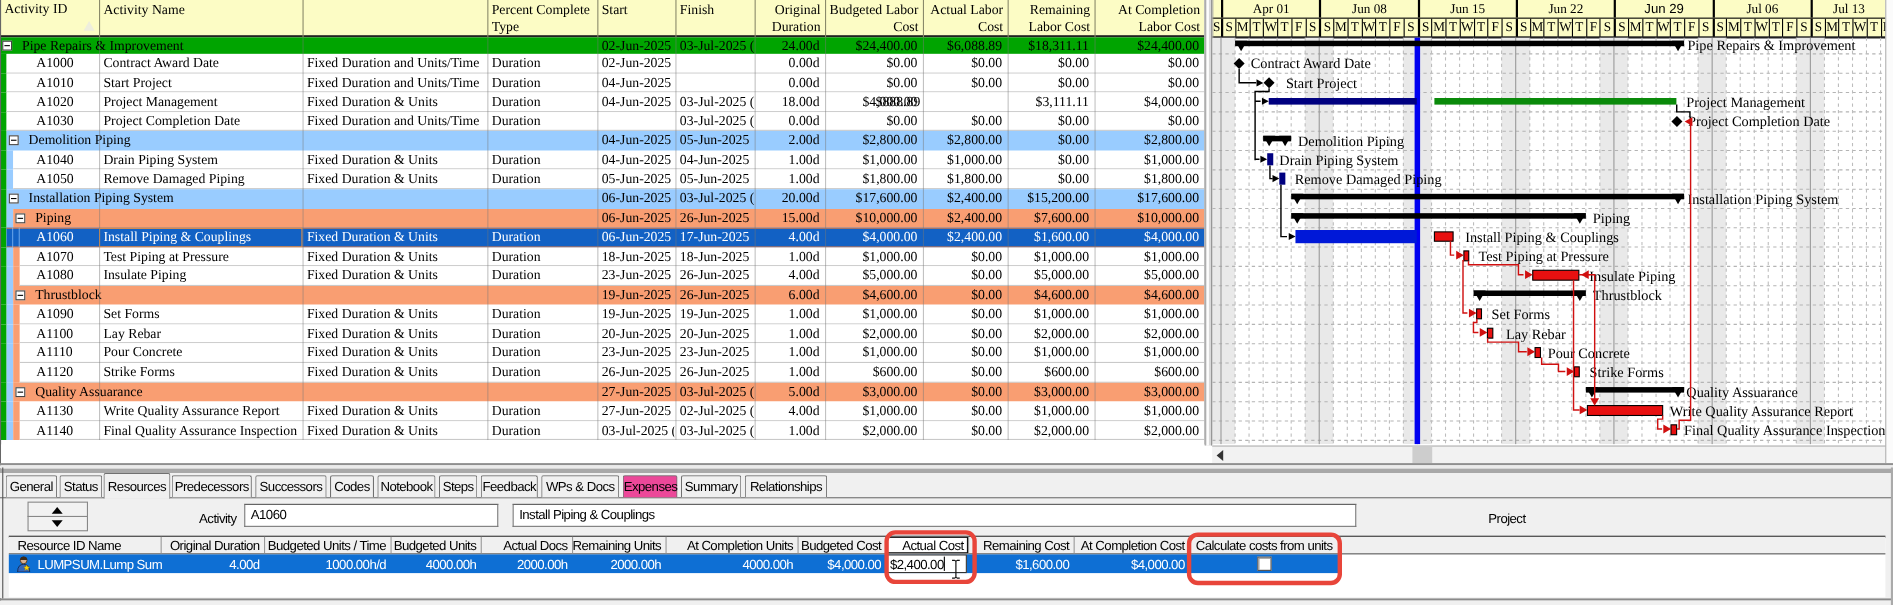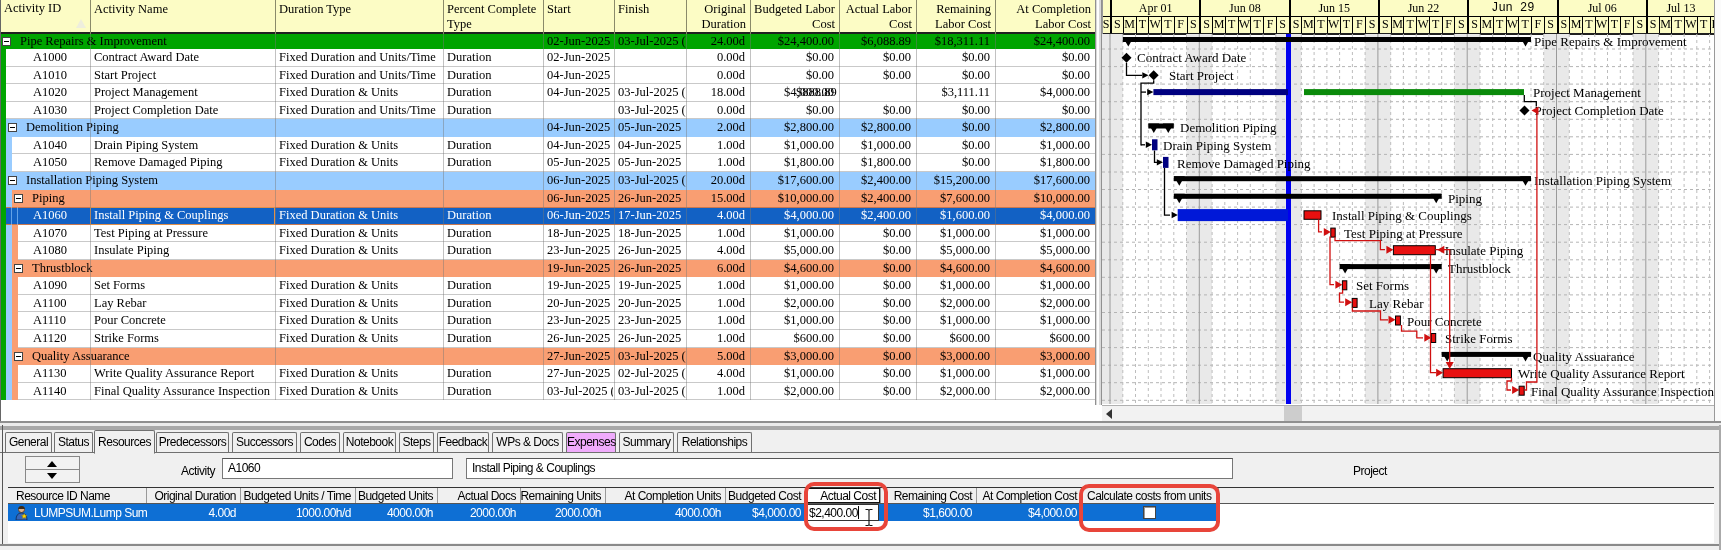--- a/index.html
+++ b/index.html
@@ -7,21 +7,20 @@
 .san{font-family:"Liberation Sans",sans-serif;font-size:12px;letter-spacing:-0.5px;color:#000;white-space:nowrap;}
 .cell{position:absolute;overflow:hidden;white-space:nowrap;font-family:"Liberation Serif",serif;font-size:12.5px;color:#000;}
 .minus{position:absolute;width:9px;height:9px;background:#fff;border:1px solid #444;}
 .minus:before{content:"";position:absolute;left:1px;right:1px;top:3px;height:1px;background:#000;}
 </style></head><body>
 
 <div class="abs" style="left:0;top:0;width:1095px;height:404px;background:#fff;overflow:hidden">
 <div class="abs" style="left:0;top:0;width:1095px;height:34px;background:#fcfcc5;border-bottom:2px solid #202020;"></div>
 <div class="cell" style="left:4px;top:1px;width:82px;height:31px;line-height:15px;">Activity ID</div>
 <div class="cell" style="left:94px;top:2px;width:177px;height:31px;line-height:15px;">Activity Name</div>
-<div class="cell" style="left:279px;top:2px;width:160px;height:31px;line-height:15px;">Duration Type</div>
 <div class="cell" style="left:447px;top:2px;width:92px;height:31px;line-height:15px;">Percent Complete<br>Type</div>
 <div class="cell" style="left:547px;top:2px;width:63px;height:31px;line-height:15px;">Start</div>
 <div class="cell" style="left:618px;top:2px;width:64px;height:31px;line-height:15px;">Finish</div>
 <div class="cell" style="left:690px;top:2px;width:56px;height:31px;text-align:right;line-height:15px;">Original<br>Duration</div>
 <div class="cell" style="left:754px;top:2px;width:81px;height:31px;text-align:right;line-height:15px;">Budgeted Labor<br>Cost</div>
 <div class="cell" style="left:843px;top:2px;width:69px;height:31px;text-align:right;line-height:15px;">Actual Labor<br>Cost</div>
 <div class="cell" style="left:920px;top:2px;width:71px;height:31px;text-align:right;line-height:15px;">Remaining<br>Labor Cost</div>
 <div class="cell" style="left:999px;top:2px;width:92px;height:31px;text-align:right;line-height:15px;">At Completion<br>Labor Cost</div>
 <div class="abs" style="left:76px;top:19px;width:0;height:0;border-left:5px solid transparent;border-right:5px solid transparent;border-bottom:9px solid #eeeedd;"></div>
 <div class="abs" style="left:90px;top:0;width:1px;height:34px;background:#8a8a6a;"></div>
@@ -333,21 +332,21 @@
 </div>
 <div class="abs" style="left:0;top:0;width:1px;height:550px;background:#666;"></div>
 <div class="abs" style="left:1095px;top:0;width:7px;height:405px;background:#d9d9d9;border-left:1px solid #909090;border-right:1px solid #909090;"></div>
 <div class="abs" style="left:1097px;top:0;width:2px;height:405px;background:#fdfdfd;"></div>
 <div class="abs" style="left:1102px;top:0;width:612px;height:404px;overflow:hidden;background:#fff;">
 <div class="abs" style="left:0;top:0;width:612px;height:34px;background:#fcfcc5;"></div>
 <div class="abs" style="left:8.0px;top:0;width:89.3px;height:16px;line-height:16px;text-align:center;border-left:2px solid #000;font-family:'Liberation Serif',serif;font-size:12px;">Apr 01</div>
 <div class="abs" style="left:97.3px;top:0;width:89.3px;height:16px;line-height:16px;text-align:center;border-left:2px solid #000;font-family:'Liberation Serif',serif;font-size:12px;">Jun 08</div>
 <div class="abs" style="left:186.6px;top:0;width:89.3px;height:16px;line-height:16px;text-align:center;border-left:2px solid #000;font-family:'Liberation Serif',serif;font-size:12px;">Jun 15</div>
 <div class="abs" style="left:275.9px;top:0;width:89.3px;height:16px;line-height:16px;text-align:center;border-left:2px solid #000;font-family:'Liberation Serif',serif;font-size:12px;">Jun 22</div>
-<div class="abs" style="left:365.2px;top:0;width:89.3px;height:16px;line-height:16px;text-align:center;border-left:2px solid #000;font-family:Liberation Mono, monospace;font-size:12px;">Jun 29</div>
+<div class="abs" style="left:365.2px;top:0;width:89.3px;height:16px;line-height:16px;text-align:center;border-left:2px solid #000;font-family:Liberation Sans, sans-serif;font-size:12px;">Jun 29</div>
 <div class="abs" style="left:454.5px;top:0;width:89.3px;height:16px;line-height:16px;text-align:center;border-left:2px solid #000;font-family:'Liberation Serif',serif;font-size:12px;">Jul 06</div>
 <div class="abs" style="left:543.8px;top:0;width:68.2px;height:16px;line-height:16px;text-align:center;border-left:2px solid #000;font-family:'Liberation Serif',serif;font-size:12px;">Jul 13</div>
 <div class="abs" style="left:0;top:16px;width:612px;height:1px;background:#000;"></div>
 <div class="abs" style="left:0;top:17px;width:8.0px;height:17px;line-height:15px;text-align:center;font-family:'Liberation Serif',serif;font-size:12px;overflow:hidden;">S</div>
 <div class="abs" style="left:8.0px;top:17px;width:12.76px;height:17px;line-height:15px;text-align:center;font-family:'Liberation Serif',serif;font-size:12px;border-left:2px solid #000;">S</div>
 <div class="abs" style="left:20.8px;top:17px;width:12.76px;height:17px;line-height:15px;text-align:center;font-family:'Liberation Serif',serif;font-size:12px;border-left:1px solid #000;">M</div>
 <div class="abs" style="left:33.5px;top:17px;width:12.76px;height:17px;line-height:15px;text-align:center;font-family:'Liberation Serif',serif;font-size:12px;border-left:1px solid #000;">T</div>
 <div class="abs" style="left:46.3px;top:17px;width:12.76px;height:17px;line-height:15px;text-align:center;font-family:'Liberation Serif',serif;font-size:12px;border-left:1px solid #000;">W</div>
 <div class="abs" style="left:59.0px;top:17px;width:12.76px;height:17px;line-height:15px;text-align:center;font-family:'Liberation Serif',serif;font-size:12px;border-left:1px solid #000;">T</div>
 <div class="abs" style="left:71.8px;top:17px;width:12.76px;height:17px;line-height:15px;text-align:center;font-family:'Liberation Serif',serif;font-size:12px;border-left:1px solid #000;">F</div>
@@ -580,21 +579,21 @@
 <div class="abs san" style="left:5px;top:2px;width:47px;height:20.5px;background:#f0f0f0;border:1px solid #707070;border-bottom:none;border-radius:2px 2px 0 0;text-align:center;line-height:19px;">General</div>
 <div class="abs san" style="left:54px;top:2px;width:39px;height:20.5px;background:#f0f0f0;border:1px solid #707070;border-bottom:none;border-radius:2px 2px 0 0;text-align:center;line-height:19px;">Status</div>
 <div class="abs san" style="left:94px;top:0.5px;width:61px;height:24px;background:#f0f0f0;border:1px solid #707070;border-bottom:1px solid #f0f0f0;border-radius:2px 2px 0 0;text-align:center;line-height:22px;">Resources</div>
 <div class="abs san" style="left:156px;top:2px;width:73px;height:20.5px;background:#f0f0f0;border:1px solid #707070;border-bottom:none;border-radius:2px 2px 0 0;text-align:center;line-height:19px;">Predecessors</div>
 <div class="abs san" style="left:232px;top:2px;width:65px;height:20.5px;background:#f0f0f0;border:1px solid #707070;border-bottom:none;border-radius:2px 2px 0 0;text-align:center;line-height:19px;">Successors</div>
 <div class="abs san" style="left:300px;top:2px;width:40px;height:20.5px;background:#f0f0f0;border:1px solid #707070;border-bottom:none;border-radius:2px 2px 0 0;text-align:center;line-height:19px;">Codes</div>
 <div class="abs san" style="left:343px;top:2px;width:53px;height:20.5px;background:#f0f0f0;border:1px solid #707070;border-bottom:none;border-radius:2px 2px 0 0;text-align:center;line-height:19px;">Notebook</div>
 <div class="abs san" style="left:399px;top:2px;width:35px;height:20.5px;background:#f0f0f0;border:1px solid #707070;border-bottom:none;border-radius:2px 2px 0 0;text-align:center;line-height:19px;">Steps</div>
 <div class="abs san" style="left:437px;top:2px;width:52px;height:20.5px;background:#f0f0f0;border:1px solid #707070;border-bottom:none;border-radius:2px 2px 0 0;text-align:center;line-height:19px;">Feedback</div>
 <div class="abs san" style="left:492px;top:2px;width:71px;height:20.5px;background:#f0f0f0;border:1px solid #707070;border-bottom:none;border-radius:2px 2px 0 0;text-align:center;line-height:19px;">WPs &amp; Docs</div>
-<div class="abs san" style="left:566px;top:2px;width:50px;height:20.5px;background:#f0abfc;border:1px solid #707070;border-bottom:none;border-radius:2px 2px 0 0;text-align:center;line-height:19px;">Expenses</div>
+<div class="abs san" style="left:566px;top:2px;width:50px;height:20.5px;background:#ec4899;border:1px solid #707070;border-bottom:none;border-radius:2px 2px 0 0;text-align:center;line-height:19px;">Expenses</div>
 <div class="abs san" style="left:619px;top:2px;width:55px;height:20.5px;background:#f0f0f0;border:1px solid #707070;border-bottom:none;border-radius:2px 2px 0 0;text-align:center;line-height:19px;">Summary</div>
 <div class="abs san" style="left:677px;top:2px;width:75px;height:20.5px;background:#f0f0f0;border:1px solid #707070;border-bottom:none;border-radius:2px 2px 0 0;text-align:center;line-height:19px;">Relationships</div>
 <div class="abs" style="left:25px;top:26.5px;width:55px;height:27px;border:1px solid #888;background:#f2f2f2;"></div>
 <div class="abs" style="left:25px;top:39.5px;width:55px;height:1px;background:#888;"></div>
 <div class="abs" style="left:47px;top:31.5px;width:0;height:0;border-left:5px solid transparent;border-right:5px solid transparent;border-bottom:6px solid #000;"></div>
 <div class="abs" style="left:47px;top:43.5px;width:0;height:0;border-left:5px solid transparent;border-right:5px solid transparent;border-top:6px solid #000;"></div>
 <div class="abs san" style="left:181px;top:34.5px;">Activity</div>
 <div class="abs san" style="left:222px;top:28px;width:231px;height:21px;background:#fff;border:1px solid #777;border-top:1px solid #555;line-height:19px;padding-left:5px;">A1060</div>
 <div class="abs san" style="left:466px;top:28px;width:767px;height:21px;background:#fff;border:1px solid #777;border-top:1px solid #555;line-height:19px;padding-left:5px;">Install Piping &amp; Couplings</div>
 <div class="abs san" style="left:1353px;top:34.5px;">Project</div>

